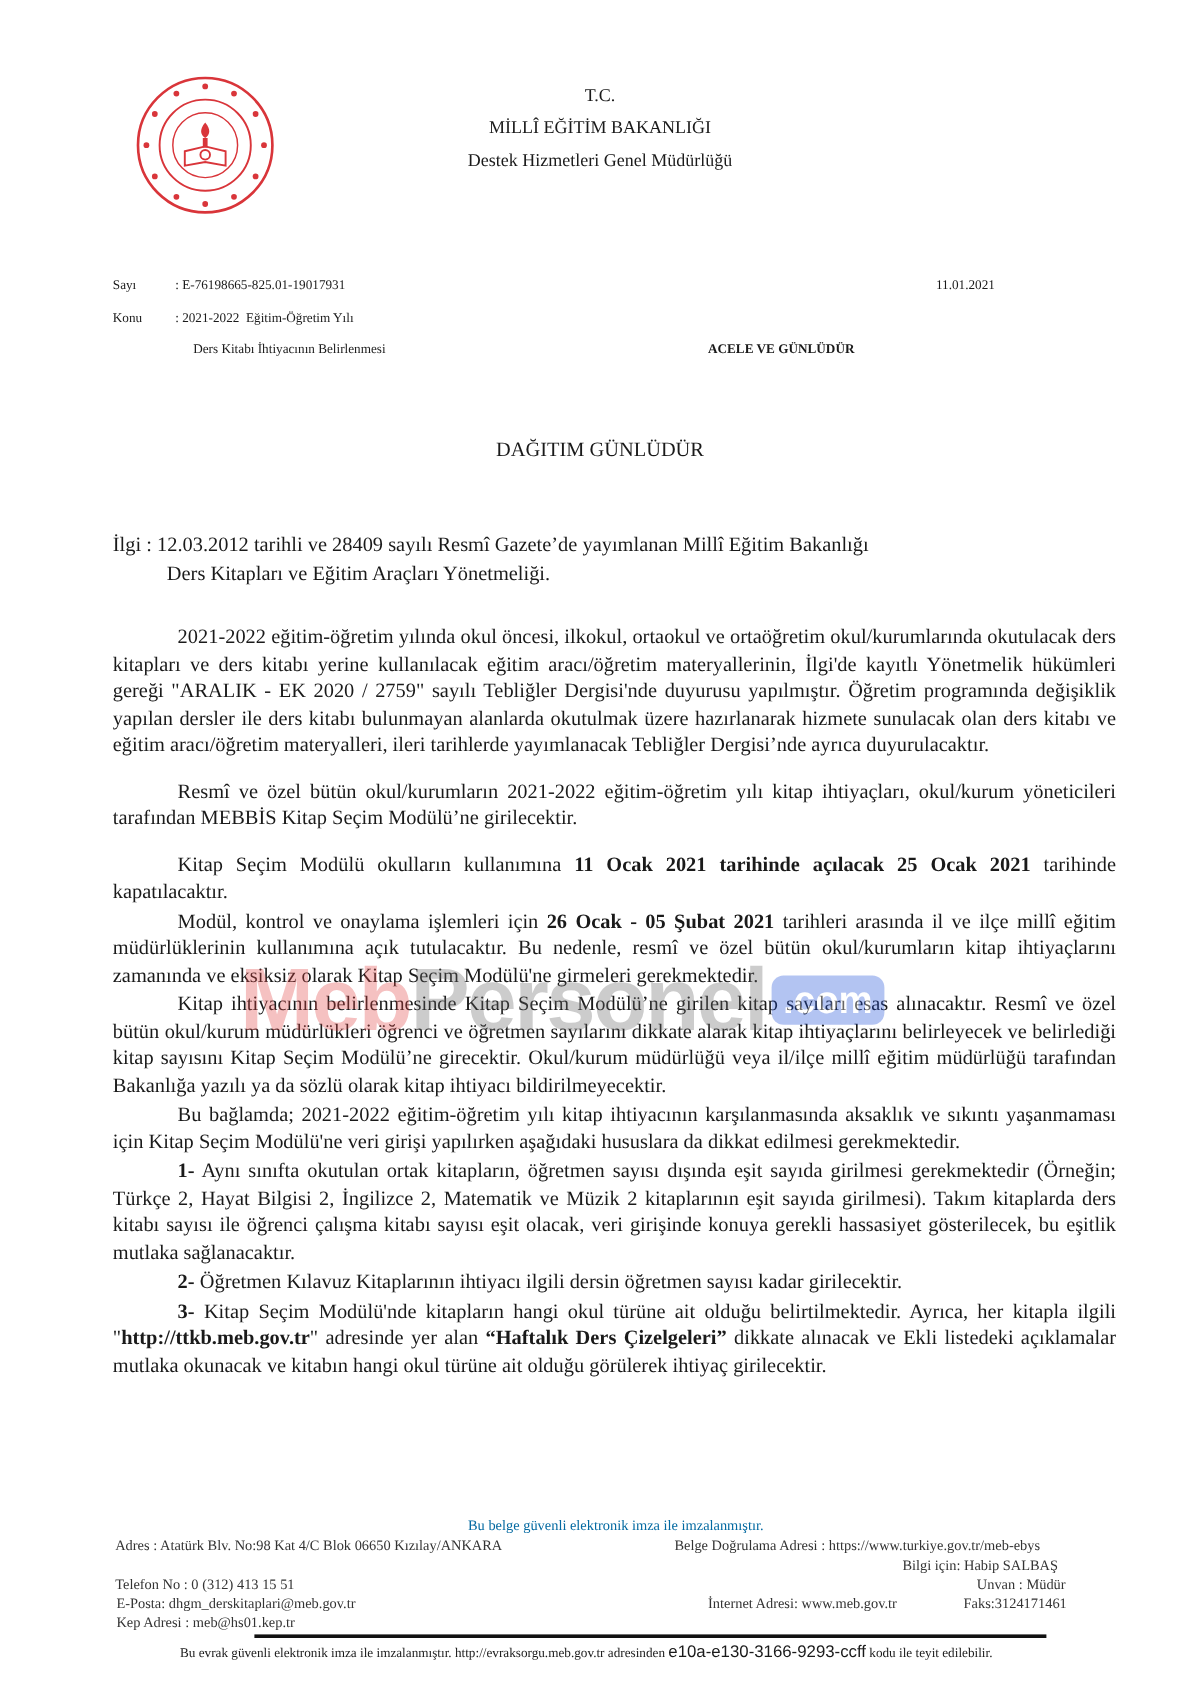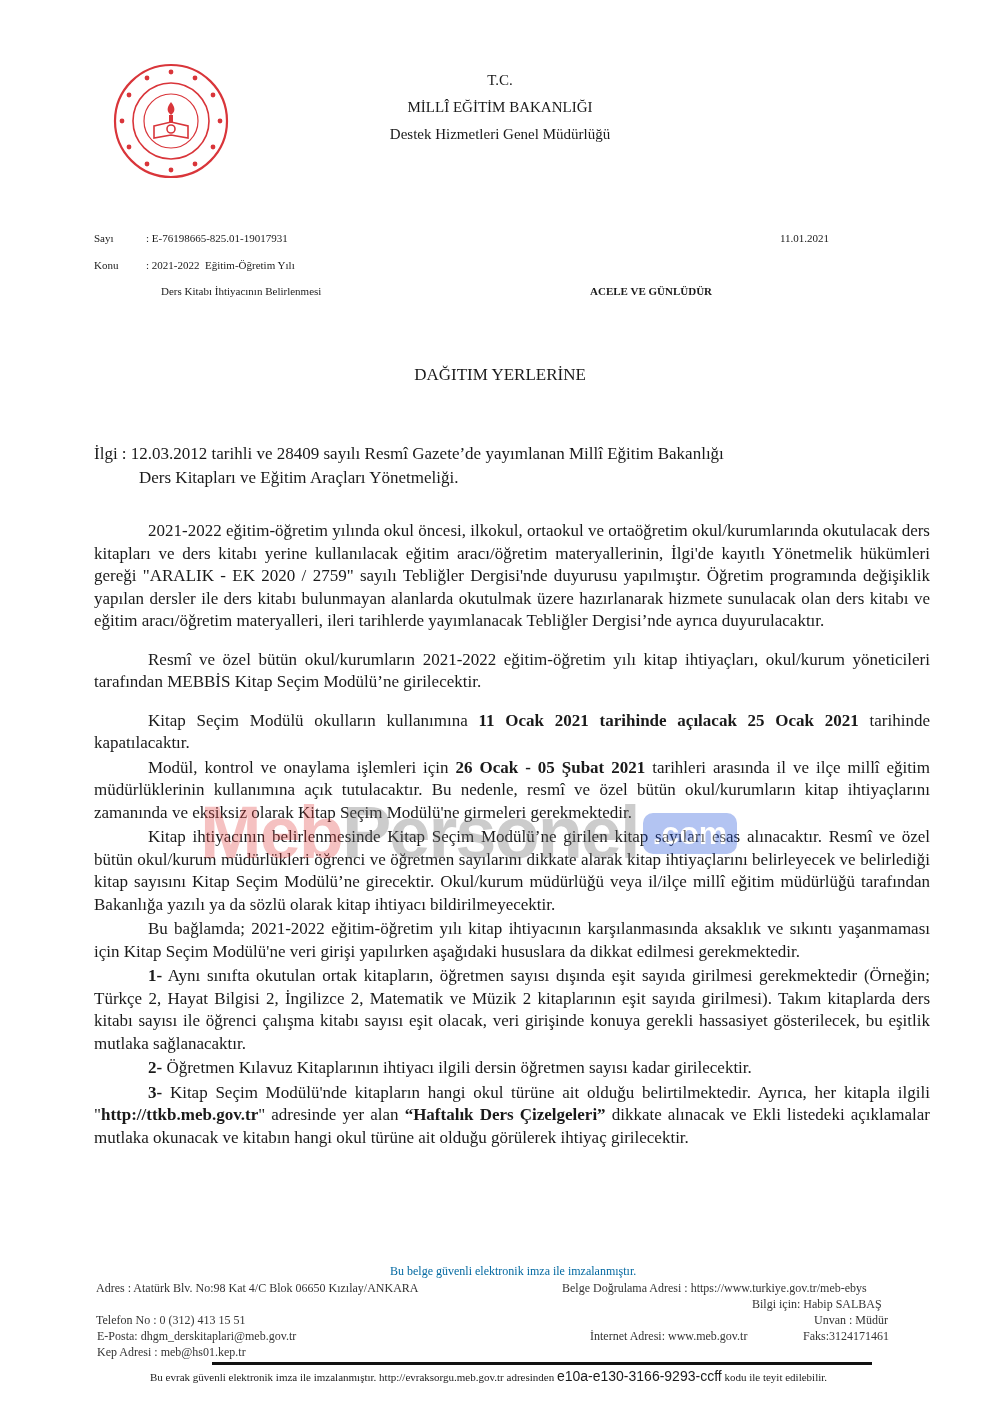--- a/index.html
+++ b/index.html
@@ -63,21 +63,21 @@
 <div class="abs hdr" style="top:126px;">Destek Hizmetleri Genel Müdürlüğü</div>
 
 <div class="abs meta" style="left:94px; top:232px;">Sayı</div>
 <div class="abs meta" style="left:146px; top:232px;">: E-76198665-825.01-19017931</div>
 <div class="abs meta" style="left:780px; top:232px;">11.01.2021</div>
 <div class="abs meta" style="left:94px; top:259px;">Konu</div>
 <div class="abs meta" style="left:146px; top:259px; white-space:pre;">: 2021-2022  Eğitim-Öğretim Yılı</div>
 <div class="abs meta" style="left:161px; top:285px;">Ders Kitabı İhtiyacının Belirlenmesi</div>
 <div class="abs meta bold" style="left:577px; top:285px;margin-left:13px;">ACELE VE GÜNLÜDÜR</div>
 
-<div class="abs" style="left:300px; width:400px; text-align:center; top:365px; font-size:17px;">DAĞITIM YERLERİNE</div>
+<div class="abs" style="left:300px; width:400px; text-align:center; top:365px; font-size:17px;">DAĞITIM GÜNLÜDÜR</div>
 
 <div class="abs ilgi">
   <div><span>İlgi</span> <span>: 12.03.2012 tarihli ve 28409 sayılı Resmî Gazete’de yayımlanan Millî Eğitim Bakanlığı</span></div>
   <div style="padding-left:45px;">Ders Kitapları ve Eğitim Araçları Yönetmeliği.</div>
 </div>
 
 <div class="abs body-text" style="top:520px;">
   <p>2021-2022 eğitim-öğretim yılında okul öncesi, ilkokul, ortaokul ve ortaöğretim okul/kurumlarında okutulacak ders kitapları ve ders kitabı yerine kullanılacak eğitim aracı/öğretim materyallerinin, İlgi'de kayıtlı Yönetmelik hükümleri gereği "ARALIK - EK 2020 / 2759" sayılı Tebliğler Dergisi'nde duyurusu yapılmıştır. Öğretim programında değişiklik yapılan dersler ile ders kitabı bulunmayan alanlarda okutulmak üzere hazırlanarak hizmete sunulacak olan ders kitabı ve eğitim aracı/öğretim materyalleri, ileri tarihlerde yayımlanacak Tebliğler Dergisi’nde ayrıca duyurulacaktır.</p>
   <p style="margin-top:16px;">Resmî ve özel bütün okul/kurumların 2021-2022 eğitim-öğretim yılı kitap ihtiyaçları, okul/kurum yöneticileri tarafından MEBBİS Kitap Seçim Modülü’ne girilecektir.</p>
   <p style="margin-top:16px;"><span>Kitap Seçim Modülü okulların kullanımına </span><b>11 Ocak 2021 tarihinde açılacak 25 Ocak 2021</b><span> tarihinde kapatılacaktır.</span></p>

